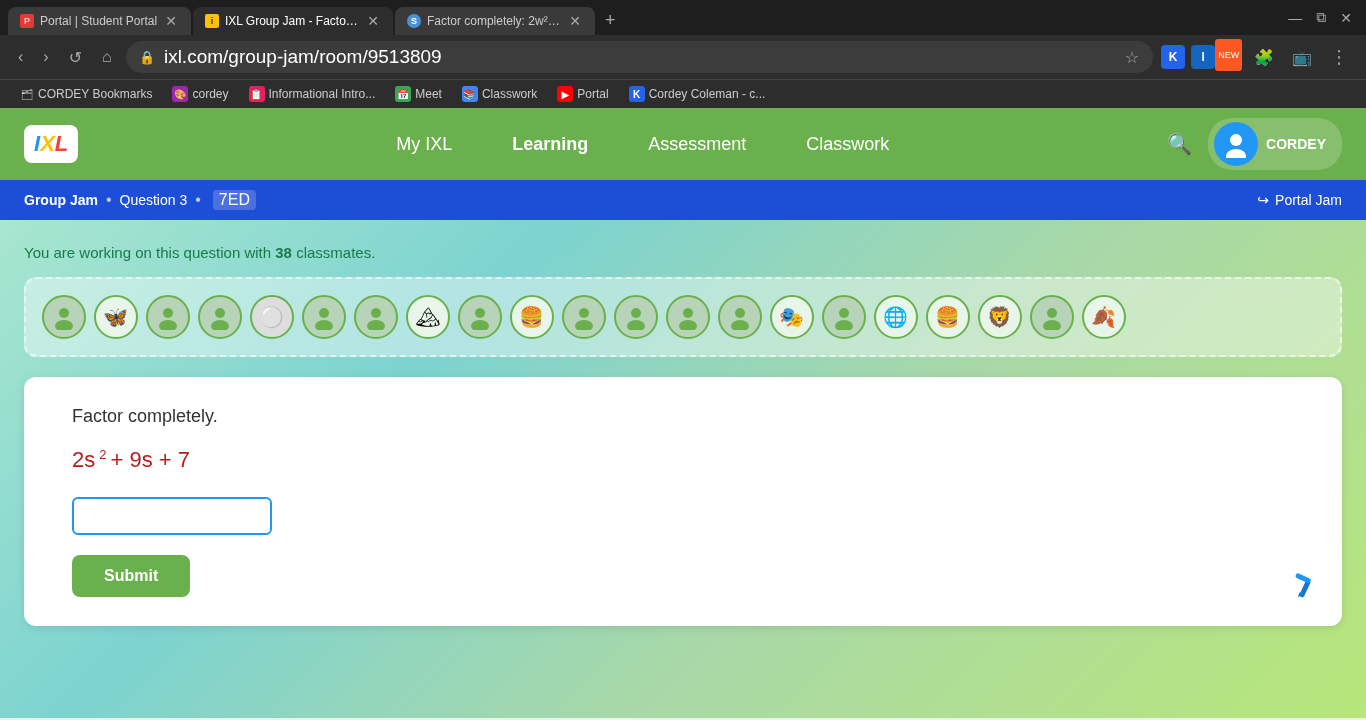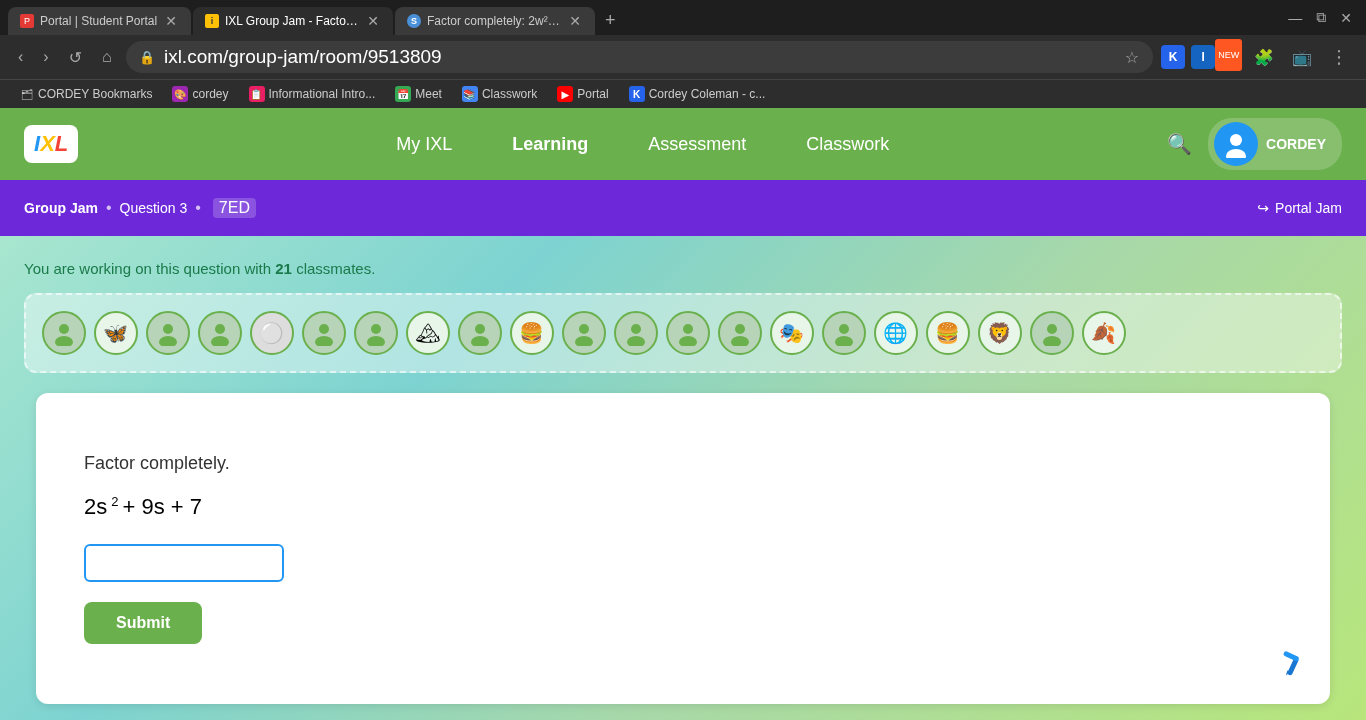--- a/index.html
+++ b/index.html
@@ -38,40 +38,40 @@
     .ixl-nav { display: flex; gap: 60px; flex: 1; justify-content: center; }
     .nav-item { color: #fff; font-size: 18px; font-weight: 500; cursor: pointer; text-decoration: none; padding: 4px 0; }
     .nav-item.active { font-weight: 700; }
     .header-right { display: flex; align-items: center; gap: 16px; }
     .search-icon { color: #fff; font-size: 20px; cursor: pointer; }
     .user-avatar { background: #2196F3; border-radius: 50%; width: 44px; height: 44px; display: flex; align-items: center; justify-content: center; color: #fff; font-size: 13px; font-weight: bold; cursor: pointer; }
     .user-pill { display: flex; align-items: center; gap: 8px; background: rgba(255,255,255,0.2); border-radius: 24px; padding: 4px 16px 4px 6px; cursor: pointer; }
     .user-name { color: #fff; font-size: 14px; font-weight: bold; }
 
     
-    .breadcrumb-bar { background: #6d28d9; padding: 18px 24px; display: flex; align-items: center; justify-content: space-between; }
+    .breadcrumb-bar { background: #1d4ed8; padding: 10px 24px; display: flex; align-items: center; justify-content: space-between; }
     .breadcrumb { display: flex; align-items: center; gap: 8px; color: #fff; font-size: 14px; }
     .breadcrumb-link { color: #fff; font-weight: bold; cursor: pointer; }
     .breadcrumb-sep { color: rgba(255,255,255,0.7); font-size: 16px; }
     .breadcrumb-item { color: #fff; }
     .breadcrumb-code { background: rgba(255,255,255,0.2); border-radius: 4px; padding: 1px 6px; font-size: 16px; margin-left: 4px; }
     .leave-jam { display: flex; align-items: center; gap: 6px; color: #fff; font-size: 14px; cursor: pointer; }
 
     
     .main-content { background: linear-gradient(135deg, #a8e6cf 0%, #7dd3d1 30%, #a8d8a8 60%, #b8e67a 100%); min-height: calc(720px - 72px - 40px - 110px); padding: 24px; }
     .classmates-text { color: #1a7a4a; font-size: 15px; margin-bottom: 16px; }
 
     .avatars-container { background: rgba(255,255,255,0.4); border-radius: 12px; padding: 16px; display: flex; flex-wrap: wrap; gap: 8px; margin-bottom: 20px; border: 2px dashed rgba(255,255,255,0.6); }
     .avatar-circle { width: 44px; height: 44px; border-radius: 50%; border: 2px solid #6ab04c; background: #e8f5e9; display: flex; align-items: center; justify-content: center; font-size: 20px; cursor: pointer; overflow: hidden; }
     .avatar-circle.plain { background: #b8d4b8; }
 
     
-    .question-card { background: #fff; border-radius: 12px; padding: 60px 48px; margin: 12px; position: relative; box-shadow: 0 2px 8px rgba(0,0,0,0.1); }
+    .question-card { background: #fff; border-radius: 12px; padding: 29px 48px; margin: 0; position: relative; box-shadow: 0 2px 8px rgba(0,0,0,0.1); }
     .question-label { font-size: 18px; color: #333; margin-bottom: 20px; font-weight: 400; }
-    .math-expression { font-size: 22px; color: #000000; margin-bottom: 24px; display: flex; align-items: flex-start; gap: 4px; }
+    .math-expression { font-size: 22px; color: #b91c1c; margin-bottom: 24px; display: flex; align-items: flex-start; gap: 4px; }
     .superscript { font-size: 13px; vertical-align: super; }
     .answer-input { border: 2px solid #2196F3; border-radius: 6px; padding: 8px 12px; font-size: 16px; width: 200px; outline: none; display: block; margin-bottom: 20px; }
     .submit-btn { background: #6ab04c; color: #fff; border: none; border-radius: 8px; padding: 12px 32px; font-size: 16px; font-weight: bold; cursor: pointer; }
     .pencil-icon { position: absolute; bottom: 24px; right: 24px; font-size: 28px; color: #2196F3; transform: rotate(-30deg); cursor: pointer; }
   </style>
 </head>
 <body>
 
 <div class="browser-chrome">
 
@@ -190,21 +190,21 @@
   <div class="leave-jam">
     <span>↪</span>
     <span>Portal Jam</span>
   </div>
 </div>
 
 <div class="main-content">
 
   <p class="classmates-text">
     <span>You are working on this question with</span>
-    <strong> <span>21</span> </strong>
+    <strong> <span>38</span> </strong>
     <span>classmates.</span>
   </p>
 
   <div class="avatars-container">
     <div class="avatar-circle plain">
       <svg width="26" height="26" viewBox="0 0 26 26">
           <circle cx="13" cy="9" r="5" fill="#6ab04c"></circle>
           <ellipse cx="13" cy="22" rx="9" ry="6" fill="#6ab04c"></ellipse>
         </svg>
     </div>

